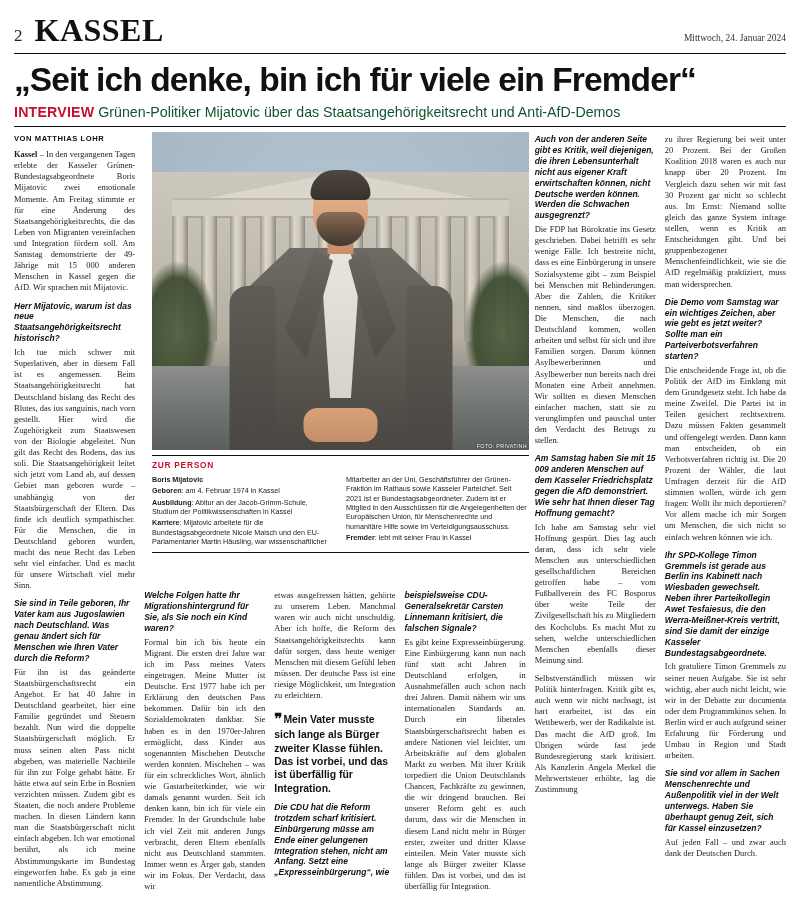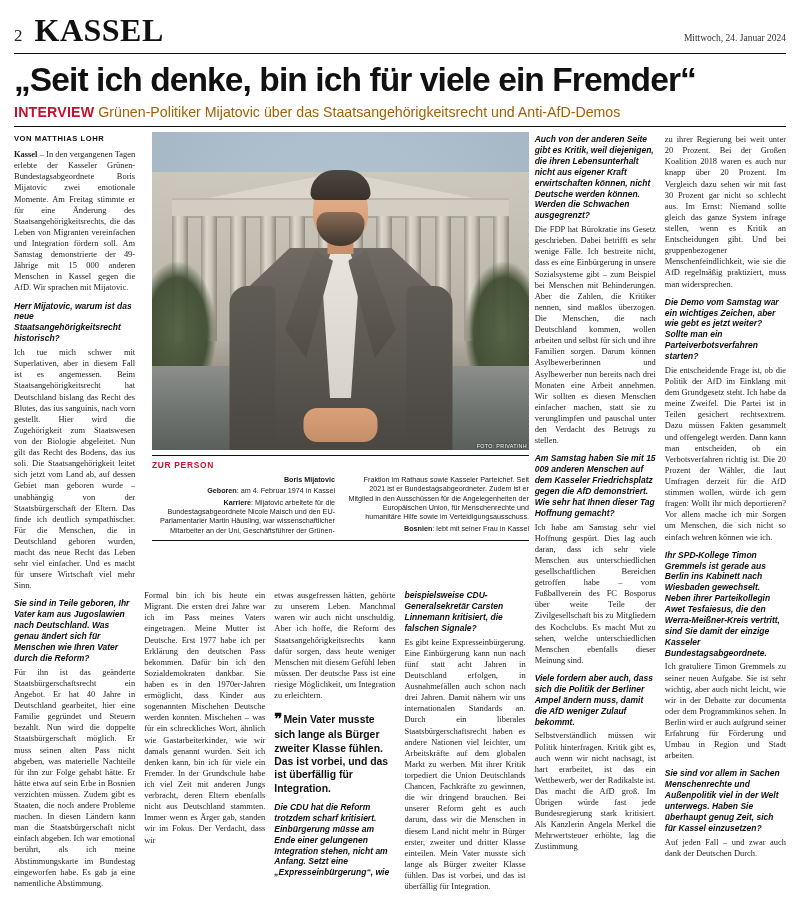--- a/index.html
+++ b/index.html
@@ -75,21 +75,21 @@
     font-size: 14.2px;
     line-height: 1.15;
     color: #111;
     white-space: nowrap;
   }
   .kicker-tag {
     color: #c8102e;
     font-weight: bold;
     letter-spacing: 0.2px;
   }
-  .kicker-text { color: #a16207; margin-top: 24px; }
+  .kicker-text { color: #14532d; margin-top: 24px; }
 
   .rule-under-kicker {
     border: 0;
     border-top: 1.1px solid #111;
     margin: 6px 14px 0 14px;
   }
 
   
   .cols {
     position: relative;
@@ -287,21 +287,21 @@
   .person-cols {
     column-count: 2;
     column-gap: 11px;
   }
   .person-cols p {
     font-family: "Liberation Sans", sans-serif;
     font-size: 7.2px;
     line-height: 1.3;
     margin: 0 0 2px 0;
     color: #1b1b1b;
-    text-align: right;
+    text-align: left;
   }
   .person-cols .name { font-weight: bold; }
   .person-cols b { font-weight: bold; }
 
   
   .pullquote {
     margin: 8px 0 7px 0;
     font-family: "Liberation Sans", sans-serif;
     font-weight: bold;
     font-size: 10.4px;
@@ -342,20 +342,21 @@
       <div class="byline">VON MATTHIAS LOHR</div>
       <p class="body"><span class="lead-in">Kassel</span><span> – In den vergangenen Tagen erlebte der Kasseler Grünen-Bundestagsabgeordnete Boris Mijatovic zwei emotionale Momente. Am Freitag stimmte er für eine Änderung des Staatsangehörigkeitsrechts, die das Leben von Migranten vereinfachen und Integration fördern soll. Am Samstag demonstrierte der 49-Jährige mit 15 000 anderen Menschen in Kassel gegen die AfD. Wir sprachen mit Mijatovic.</span></p>
       <p class="question">Herr Mijatovic, warum ist das neue Staatsangehörigkeitsrecht historisch?</p>
       <p class="body">Ich tue mich schwer mit Superlativen, aber in diesem Fall ist es angemessen. Beim Staatsangehörigkeitsrecht hat Deutschland bislang das Recht des Blutes, das ius sanguinis, nach vorn gestellt. Hier wird die Zugehörigkeit zum Staatswesen von der Biologie abgeleitet. Nun gilt das Recht des Bodens, das ius soli. Die Staatsangehörigkeit leitet sich jetzt vom Land ab, auf dessen Gebiet man geboren wurde – unabhängig von der Staatsbürgerschaft der Eltern. Das finde ich deutlich sympathischer. Für die Menschen, die in Deutschland geboren wurden, macht das neue Recht das Leben sehr viel einfacher. Und es macht für unsere Wirtschaft viel mehr Sinn.</p>
       <p class="question">Sie sind in Teile geboren, Ihr Vater kam aus Jugoslawien nach Deutschland. Was genau ändert sich für Menschen wie Ihren Vater durch die Reform?</p>
       <p class="body">Für ihn ist das geänderte Staatsbürgerschaftsrecht ein Angebot. Er hat 40 Jahre in Deutschland gearbeitet, hier eine Familie gegründet und Steuern bezahlt. Nun wird die doppelte Staatsbürgerschaft möglich. Er muss seinen alten Pass nicht abgeben, was materielle Nachteile für ihn zur Folge gehabt hätte. Er hätte etwa auf sein Erbe in Bosnien verzichten müssen. Zudem gibt es Staaten, die noch andere Probleme machen. In diesen Ländern kann man die Staatsbürgerschaft nicht einfach abgeben. Ich war emotional berührt, als ich meine Abstimmungskarte im Bundestag eingeworfen habe. Es gab ja eine namentliche Abstimmung.</p>
     </div>
 
     <div class="col">
       <div style="height:456px"></div>
+      <p class="question">Welche Folgen hatte Ihr Migrationshintergrund für Sie, als Sie noch ein Kind waren?</p>
       <p class="body">Formal bin ich bis heute ein Migrant. Die ersten drei Jahre war ich im Pass meines Vaters eingetragen. Meine Mutter ist Deutsche. Erst 1977 habe ich per Erklärung den deutschen Pass bekommen. Dafür bin ich den Sozialdemokraten dankbar. Sie haben es in den 1970er-Jahren ermöglicht, dass Kinder aus sogenannten Mischehen Deutsche werden konnten. Mischehen – was für ein schreckliches Wort, ähnlich wie Gastarbeiterkinder, wie wir damals genannt wurden. Seit ich denken kann, bin ich für viele ein Fremder. In der Grundschule habe ich viel Zeit mit anderen Jungs verbracht, deren Eltern ebenfalls nicht aus Deutschland stammten. Immer wenn es Ärger gab, standen wir im Fokus. Der Verdacht, dass wir</p>
     </div>
 
     <div class="col">
       <div style="height:456px"></div>
       <p class="body">etwas ausgefressen hätten, gehörte zu unserem Leben. Manchmal waren wir auch nicht unschuldig. Aber ich hoffe, die Reform des Staatsangehörigkeitsrechts kann dafür sorgen, dass heute weniger Menschen mit diesem Gefühl leben müssen. Der deutsche Pass ist eine riesige Möglichkeit, um Integration zu erleichtern.</p>
       <div class="pullquote"><span class="qmark">❞</span><span>Mein Vater musste sich lange als Bürger zweiter Klasse fühlen. Das ist vorbei, und das ist überfällig für Integration.</span></div>
       <p class="question left">Die CDU hat die Reform trotzdem scharf kritisiert. Einbürgerung müsse am Ende einer gelungenen Integration stehen, nicht am Anfang. Setzt eine „Expresseinbürgerung“, wie</p>
     </div>
 
@@ -363,21 +364,20 @@
       <div style="height:456px"></div>
       <p class="question">beispielsweise CDU-Generalsekretär Carsten Linnemann kritisiert, die falschen Signale?</p>
       <p class="body">Es gibt keine Expresseinbürgerung. Eine Einbürgerung kann nun nach fünf statt acht Jahren in Deutschland erfolgen, in Ausnahmefällen auch schon nach drei Jahren. Damit nähern wir uns internationalen Standards an. Durch ein liberales Staatsbürgerschaftsrecht haben es andere Nationen viel leichter, um Arbeitskräfte auf dem globalen Markt zu werben. Mit ihrer Kritik torpediert die Union Deutschlands Chancen, Fachkräfte zu gewinnen, die wir dringend brauchen. Bei unserer Reform geht es auch darum, dass wir die Menschen in diesem Land nicht mehr in Bürger erster, zweiter und dritter Klasse einteilen. Mein Vater musste sich lange als Bürger zweiter Klasse fühlen. Das ist vorbei, und das ist überfällig für Integration.</p>
     </div>
 
     <div class="col">
       <p class="question">Auch von der anderen Seite gibt es Kritik, weil diejenigen, die ihren Lebensunterhalt nicht aus eigener Kraft erwirtschaften können, nicht Deutsche werden können. Werden die Schwachen ausgegrenzt?</p>
       <p class="body">Die FDP hat Bürokratie ins Gesetz geschrieben. Dabei betrifft es sehr wenige Fälle. Ich bestreite nicht, dass es eine Einbürgerung in unsere Sozialsysteme gibt – zum Beispiel bei Menschen mit Behinderungen. Aber die Zahlen, die Kritiker nennen, sind maßlos überzogen. Die Menschen, die nach Deutschland kommen, wollen arbeiten und selbst für sich und ihre Familien sorgen. Darum können Asylbewerberinnen und Asylbewerber nun bereits nach drei Monaten eine Arbeit annehmen. Wir sollten es diesen Menschen einfacher machen, statt sie zu verunglimpfen und pauschal unter den Verdacht des Betrugs zu stellen.</p>
       <p class="question">Am Samstag haben Sie mit 15 009 anderen Menschen auf dem Kasseler Friedrichsplatz gegen die AfD demonstriert. Wie sehr hat Ihnen dieser Tag Hoffnung gemacht?</p>
       <p class="body">Ich habe am Samstag sehr viel Hoffnung gespürt. Dies lag auch daran, dass ich sehr viele Menschen aus unterschiedlichen gesellschaftlichen Bereichen getroffen habe – vom Fußballverein des FC Bosporus über weite Teile der Zivilgesellschaft bis zu Mitgliedern des Kochclubs. Es macht Mut zu sehen, welche unterschiedlichen Menschen ebenfalls dieser Meinung sind.</p>
-      <p class="question">Viele fordern aber auch, dass sich die Politik der Berliner Ampel ändern muss, damit die AfD weniger Zulauf bekommt.</p>
       <p class="body">Selbstverständlich müssen wir Politik hinterfragen. Kritik gibt es, auch wenn wir nicht nachsagt, ist hart erarbeitet, ist das ein Wettbewerb, wer der Radikalste ist. Das macht die AfD groß. Im Übrigen würde fast jede Bundesregierung stark kritisiert. Als Kanzlerin Angela Merkel die Mehrwertsteuer erhöhte, lag die Zustimmung</p>
     </div>
 
     <div class="col">
       <p class="body">zu ihrer Regierung bei weit unter 20 Prozent. Bei der Großen Koalition 2018 waren es auch nur knapp über 20 Prozent. Im Vergleich dazu sehen wir mit fast 30 Prozent gar nicht so schlecht aus. Im Ernst: Niemand sollte gleich das ganze System infrage stellen, wenn es Kritik an Entscheidungen gibt. Und bei gruppenbezogener Menschenfeindlichkeit, wie sie die AfD regelmäßig praktiziert, muss man widersprechen.</p>
       <p class="question">Die Demo vom Samstag war ein wichtiges Zeichen, aber wie gebt es jetzt weiter? Sollte man ein Parteiverbotsverfahren starten?</p>
       <p class="body">Die entscheidende Frage ist, ob die Politik der AfD im Einklang mit dem Grundgesetz steht. Ich habe da meine Zweifel. Die Partei ist in Teilen gesichert rechtsextrem. Dazu müssen Fakten gesammelt und offengelegt werden. Dann kann man entscheiden, ob ein Verbotsverfahren richtig ist. Die 20 Prozent der Wähler, die laut Umfragen derzeit für die AfD stimmen wollen, würde ich gern fragen: Wollt ihr mich deportieren? Vor allem mache ich mir Sorgen um Menschen, die sich nicht so einfach wehren können wie ich.</p>
       <p class="question">Ihr SPD-Kollege Timon Gremmels ist gerade aus Berlin ins Kabinett nach Wiesbaden gewechselt. Neben ihrer Parteikollegin Awet Tesfaiesus, die den Werra-Meißner-Kreis vertritt, sind Sie damit der einzige Kasseler Bundestagsabgeordnete.</p>
       <p class="body">Ich gratuliere Timon Gremmels zu seiner neuen Aufgabe. Sie ist sehr wichtig, aber auch nicht leicht, wie wir in der Debatte zur documenta oder dem Programmkinos sehen. In Berlin wird er auch aufgrund seiner Erfahrung für Förderung und Umbau in Region und Stadt arbeiten.</p>
       <p class="question">Sie sind vor allem in Sachen Menschenrechte und Außenpolitik viel in der Welt unterwegs. Haben Sie überhaupt genug Zeit, sich für Kassel einzusetzen?</p>
@@ -424,18 +424,19 @@
       </div>
     </div>
     <div class="photo-credit">FOTO: PRIVAT/NH</div>
   </div>
 
   <div class="person-box">
     <div class="person-title">ZUR PERSON</div>
     <div class="person-cols">
       <p class="name">Boris Mijatovic</p>
       <p><b>Geboren</b><span>: am 4. Februar 1974 in Kassel</span></p>
+      <p><b>Ausbildung</b><span>: Abitur an der Jacob-Grimm-Schule, Studium der Politikwissenschaften in Kassel</span></p>
       <p><b>Karriere</b><span>: Mijatovic arbeitete für die Bundestagsabgeordnete Nicole Maisch und den EU-Parlamentarier Martin Häusling, war wissenschaftlicher Mitarbeiter an der Uni, Geschäftsführer der Grünen-Fraktion im Rathaus sowie Kasseler Parteichef. Seit 2021 ist er Bundestagsabgeordneter. Zudem ist er Mitglied in den Ausschüssen für die Angelegenheiten der Europäischen Union, für Menschenrechte und humanitäre Hilfe sowie im Verteidigungsausschuss.</span></p>
-      <p><b>Bosnien</b><span>: lebt mit seiner Frau in Kassel</span></p>
+      <p><b>Fremder</b><span>: lebt mit seiner Frau in Kassel</span></p>
     </div>
   </div>
 
 </div>
 
 </body></html>

